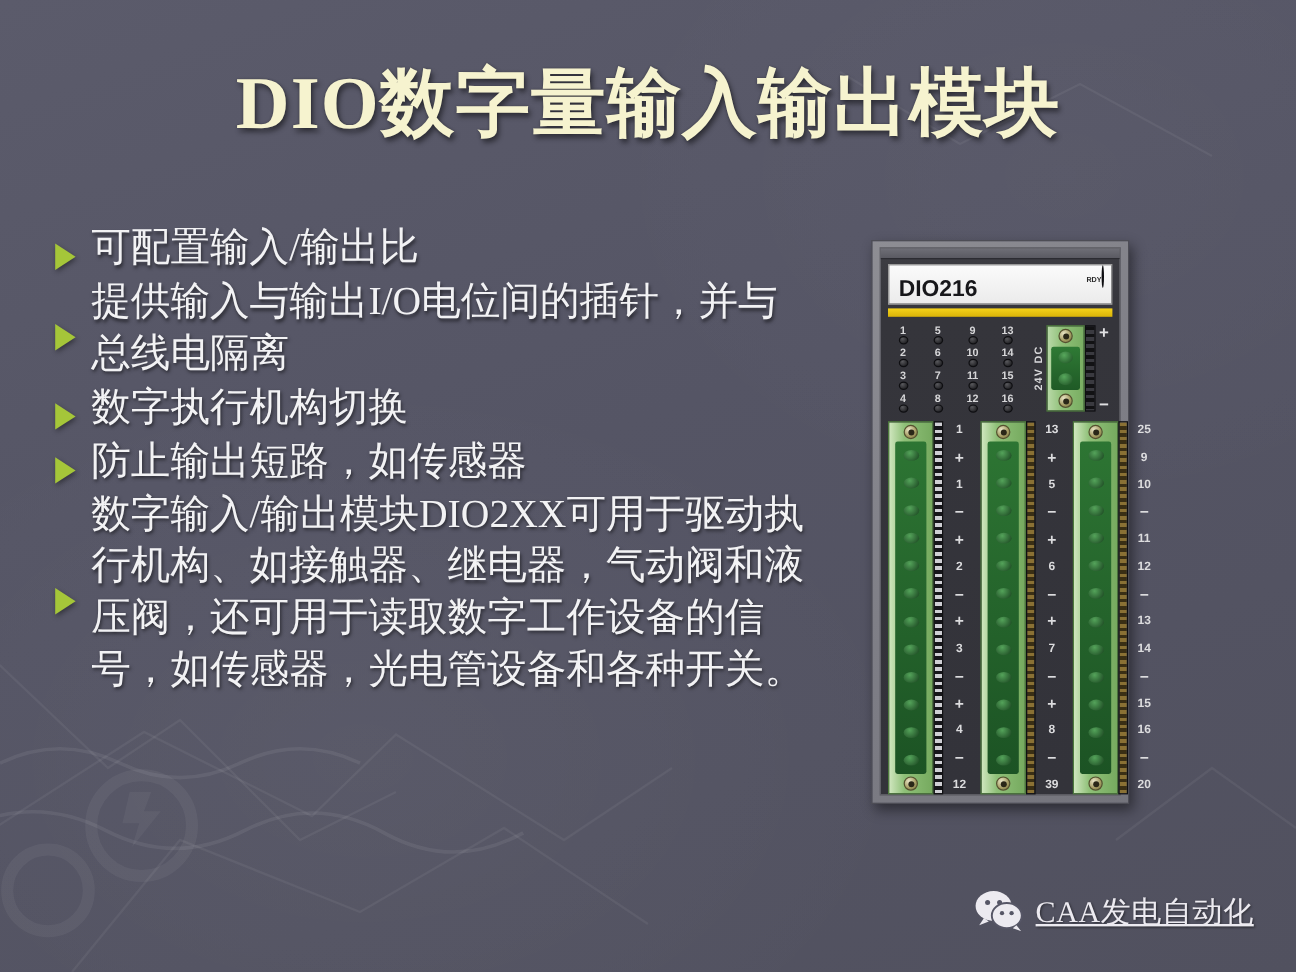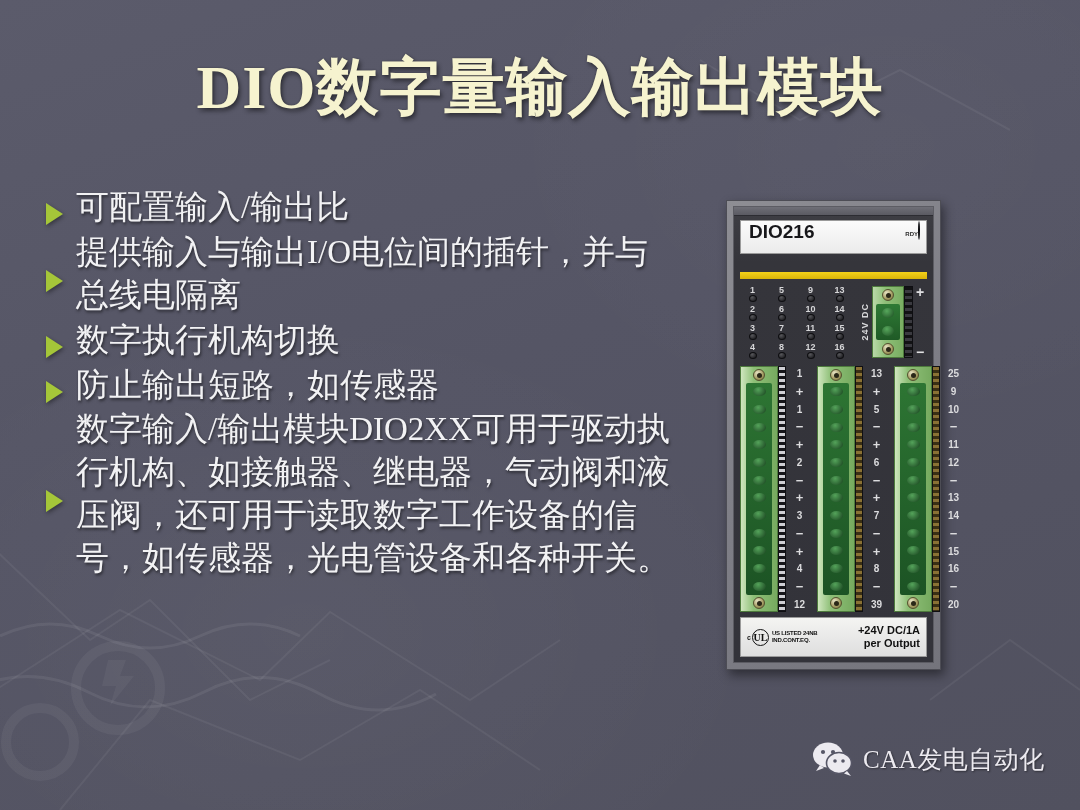--- a/index.html
+++ b/index.html
@@ -79,24 +79,24 @@
     background:linear-gradient(180deg,#3e3e44 0%,#35353b 12%,#33333a 100%);
     border:1px solid #5c5c63;
     position:relative;
     display:flex; flex-direction:column;
   }
   
   #mod-topbar { height:9px; background:linear-gradient(180deg,#6f6f77,#5a5a62); border-bottom:1px solid #2c2c32; }
 
   
   #nameplate {
-    margin:4px 6px 16px 6px; height:34px;
+    margin:4px 6px 1px 6px; height:34px;
     background:linear-gradient(180deg,#fbfbfb,#ebebeb);
     border:1px solid #9a9a9a;
-    display:flex; align-items:flex-start; position:relative;
+    display:flex; align-items:flex-end; position:relative;
   }
   #mod-name {
     font-family:"Liberation Sans", sans-serif;
     font-weight:bold; font-size:19px; color:#17171a;
     padding-left:8px; letter-spacing:0px;
   }
   #rdy-wrap { position:absolute; right:6px; top:1px; text-align:center; }
   #rdy-label { font-family:"Liberation Sans", sans-serif; font-size:6px; font-weight:bold; color:#2a2a2a; line-height:7px;}
   #rdy-led { width:9px;height:9px;border-radius:50%; background:radial-gradient(circle at 35% 30%,#5d5d60,#1d1d20); margin:1px auto 0; border:1px solid #0d0d10;}
 
@@ -167,20 +167,21 @@
 
   
   #wechat {
     position:absolute; left:812px; top:742px;
     display:flex; align-items:center; gap:9px;
   }
   #wx-text {
     font-family:"Liberation Serif", serif;
     font-size:25px; color:#eceaf0; letter-spacing:0.5px;
     text-shadow:1px 1px 2px rgba(0,0,0,.45);
+    text-decoration:underline;
   }
 </style>
 </head>
 <body>
 
 <div id="slide">
 
   <svg id="bg-art" viewBox="0 0 1080 810" preserveAspectRatio="none" aria-hidden="true">
     <g stroke="#ffffff" stroke-opacity="0.055" fill="none" stroke-width="2">
       <path d="M-20 700 L120 610 L260 680 L330 612 L470 700 L560 640"></path>
@@ -466,34 +467,20 @@
             <span class="tnum sym">−</span>
             <span class="tnum">15</span>
             <span class="tnum">16</span>
             <span class="tnum sym">−</span>
             <span class="tnum">20</span>
           </div>
         </div>
 
       </div>
 
-      <div id="botlabel">
-        <div id="ul-wrap">
-          <span id="ul-c">c</span>
-          <span id="ul-mark">UL</span>
-          <span id="ul-txt">
-            <span class="ul-line" style="display:block">US LISTED 24NB</span>
-            <span class="ul-line" style="display:block">IND.CONT.EQ.</span>
-          </span>
-        </div>
-        <div id="rating">
-          <span class="rate-line" style="display:block">+24V DC/1A</span>
-          <span class="rate-line" style="display:block">per Output</span>
-        </div>
-      </div>
 
     </div>
   </div>
 
   <div id="wechat">
     <svg width="42" height="34" viewBox="0 0 42 34" aria-hidden="true">
       <ellipse cx="16" cy="13" rx="15" ry="12.5" fill="#eceaf0"></ellipse>
       <path d="M8 23 l-4 6 l8 -3 z" fill="#eceaf0"></path>
       <circle cx="11" cy="10" r="2.1" fill="#565666"></circle>
       <circle cx="21" cy="10" r="2.1" fill="#565666"></circle>

